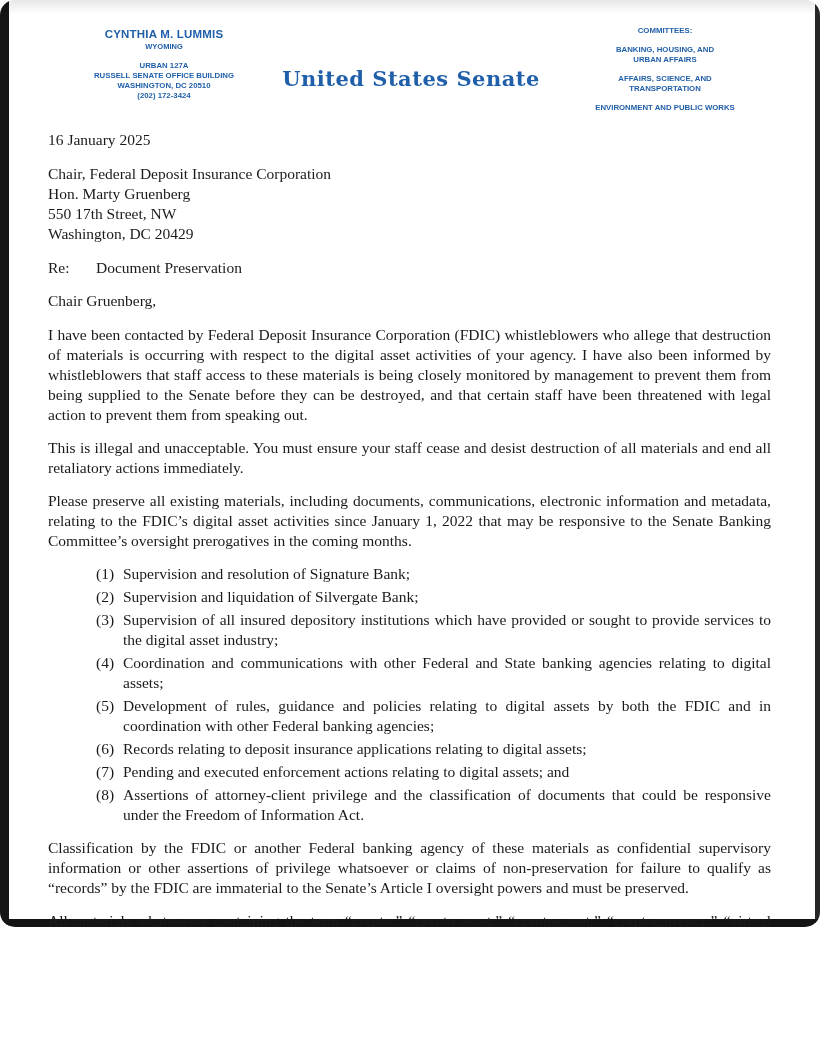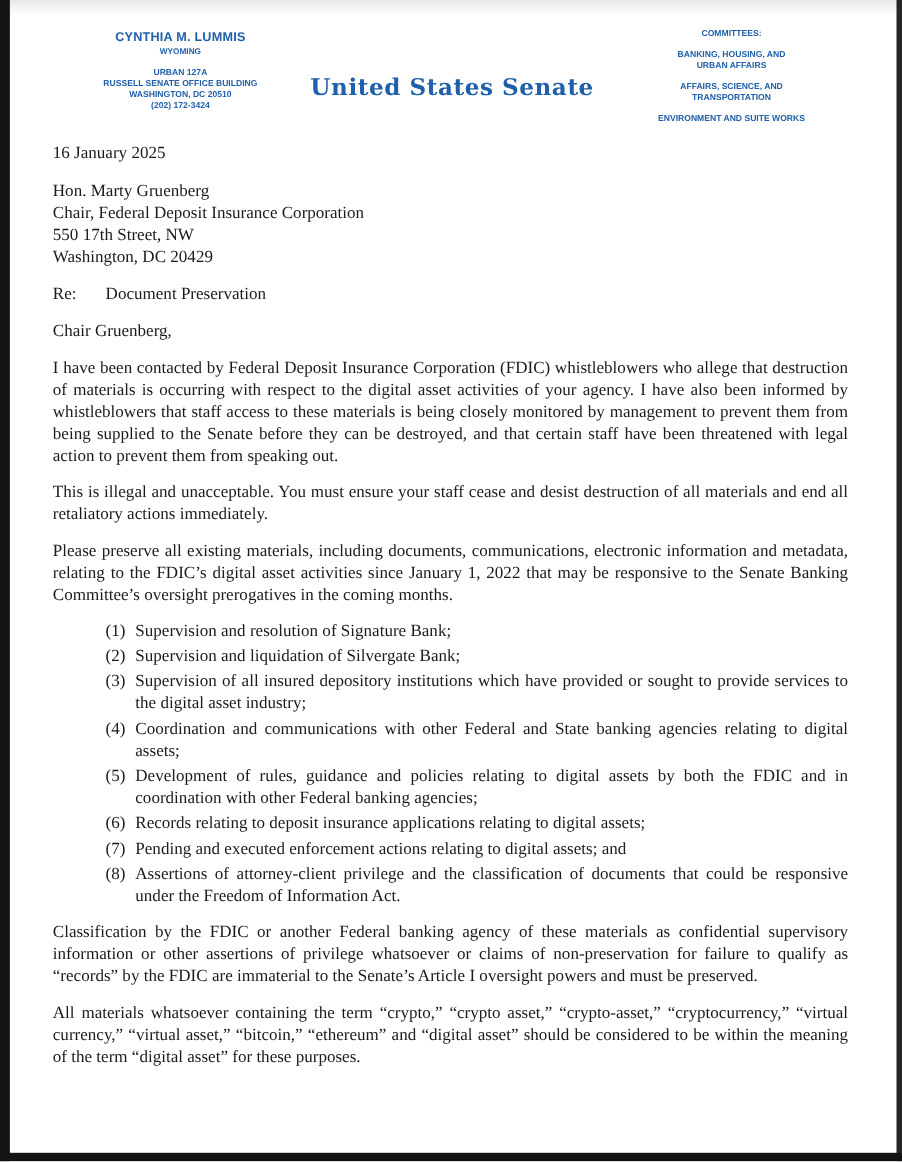--- a/index.html
+++ b/index.html
@@ -1,20 +1,20 @@
 <!DOCTYPE html>
 <html style="--accent: #205fa9; --text: #1a1a1a; --edge: #141414;"><head>
 <meta charset="utf-8">
 <style>
   :root { --accent:#205fa9; --text:#1a1a1a; --edge:#141414; }
   html,body { margin:0; padding:0; background:#ffffff; }
   .page {
-    position:relative; width:820px; height:1056px; overflow:hidden;
+    position:relative; width:820px; height:927px; overflow:hidden;
     background:linear-gradient(180deg,#e7e7e7 0px,#ffffff 14px);
-    font-family:"Liberation Serif", serif; color:var(--text);
+    font-family:"Liberation Serif", serif; color:var(--text);border-radius:15px;
   }
   .edge { position:absolute; background:var(--edge); }
   .edge-left   { left:0; top:0; width:9px; height:1056px; }
   .edge-right  { right:0; top:0; width:5px; height:1056px; background:#262626; }
   .edge-bottom { left:0; bottom:0; width:820px; height:8px; }
 
   
   .letterhead { position:absolute; left:9px; right:5px; top:26px; height:100px;
                 font-family:"Liberation Sans", sans-serif; color:var(--accent); }
   .lh-left  { position:absolute; left:50px;  top:2px; width:210px; text-align:center; }
@@ -71,31 +71,31 @@
       <div class="lh-comm-head">COMMITTEES:</div>
       <div class="lh-comm-group">
         <div>BANKING, HOUSING, AND</div>
         <div>URBAN AFFAIRS</div>
       </div>
       <div class="lh-comm-group">
         <div>AFFAIRS, SCIENCE, AND</div>
         <div>TRANSPORTATION</div>
       </div>
       <div class="lh-comm-group">
-        <div>ENVIRONMENT AND SUITE WORKS</div>
+        <div>ENVIRONMENT AND PUBLIC WORKS</div>
       </div>
     </div>
   </div>
 
   <div class="letter-body">
     <p class="date">16 January 2025</p>
 
     <div class="recipient">
+      <div>Chair, Federal Deposit Insurance Corporation</div>
       <div>Hon. Marty Gruenberg</div>
-      <div>Chair, Federal Deposit Insurance Corporation</div>
       <div>550 17th Street, NW</div>
       <div>Washington, DC 20429</div>
     </div>
 
     <p class="re-line">
       <span class="re-label">Re:</span><span>Document Preservation</span>
     </p>
 
     <p class="salutation">Chair Gruenberg,</p>
 

